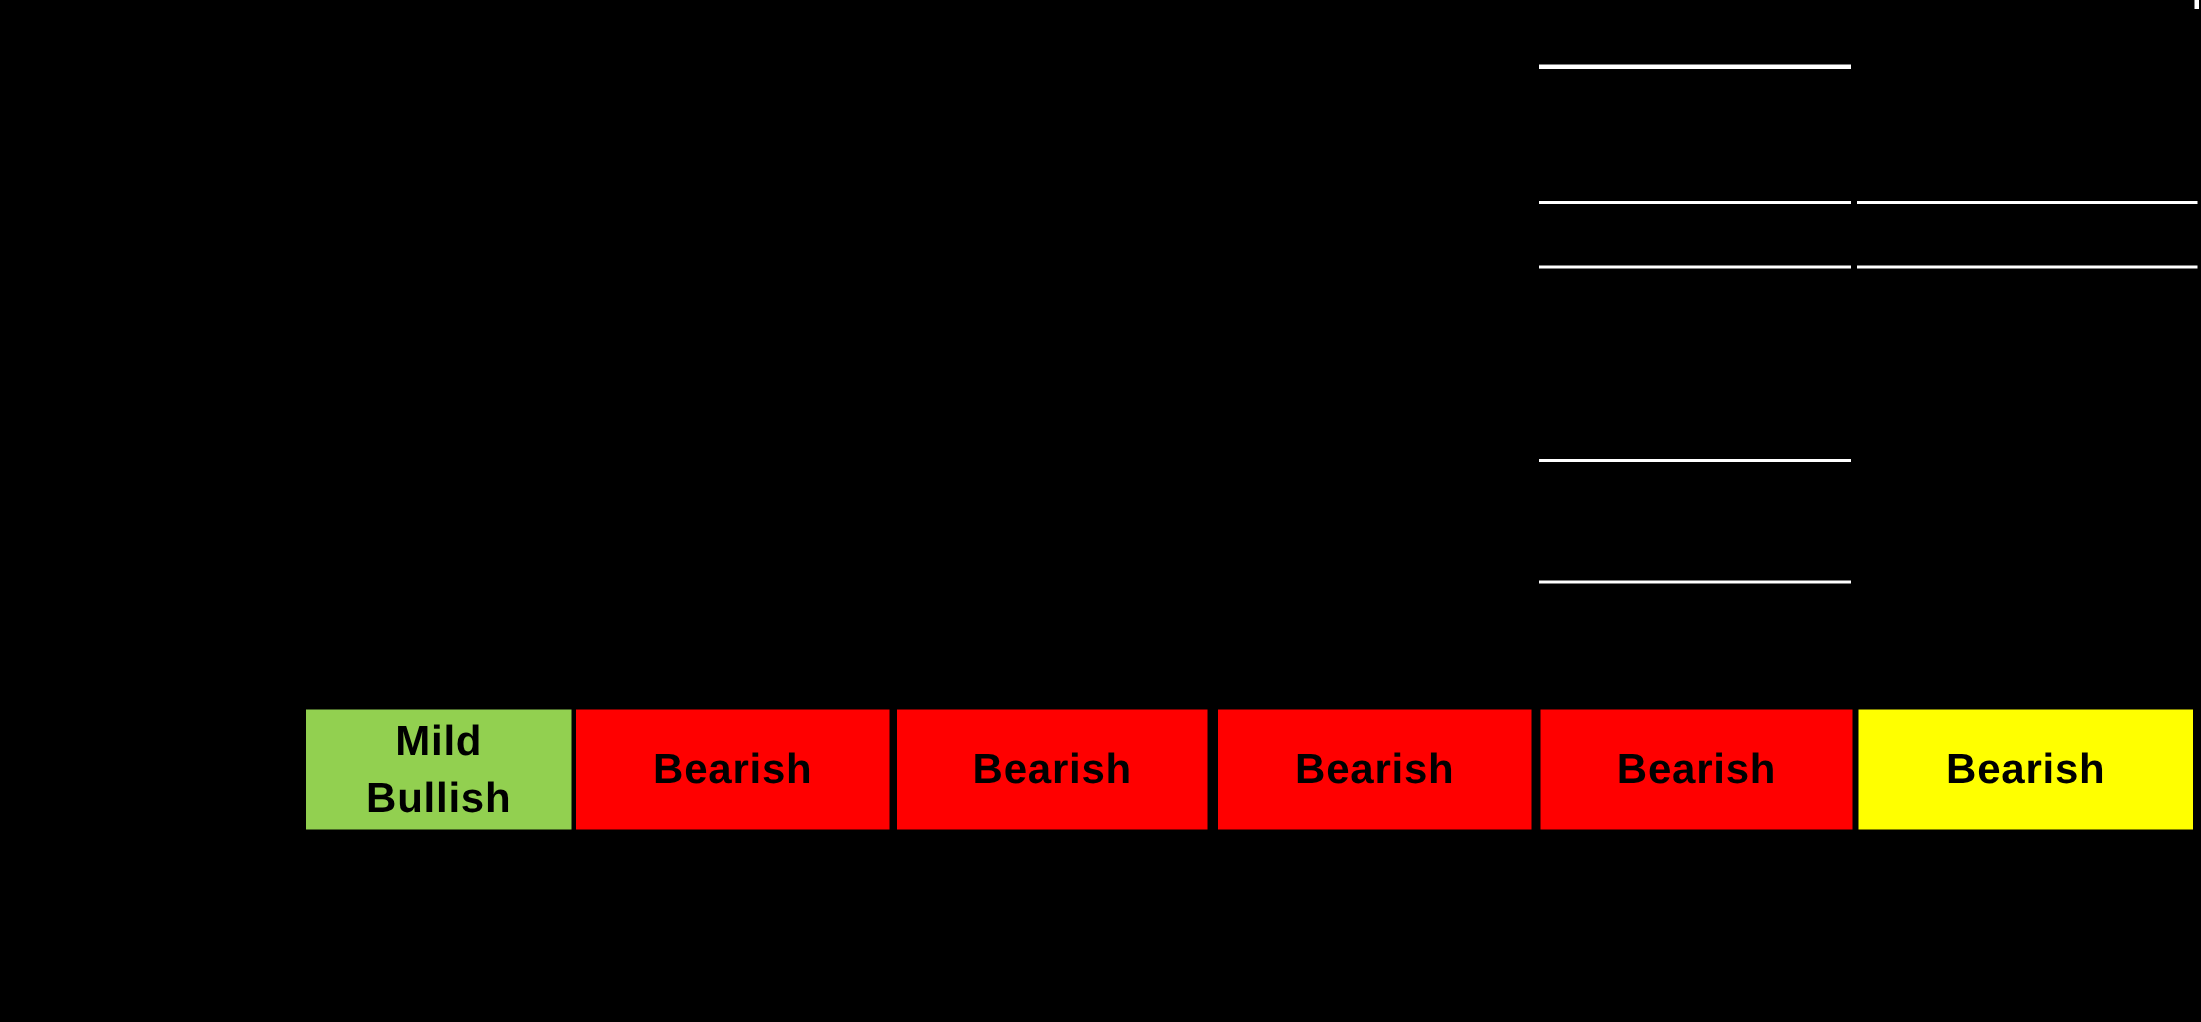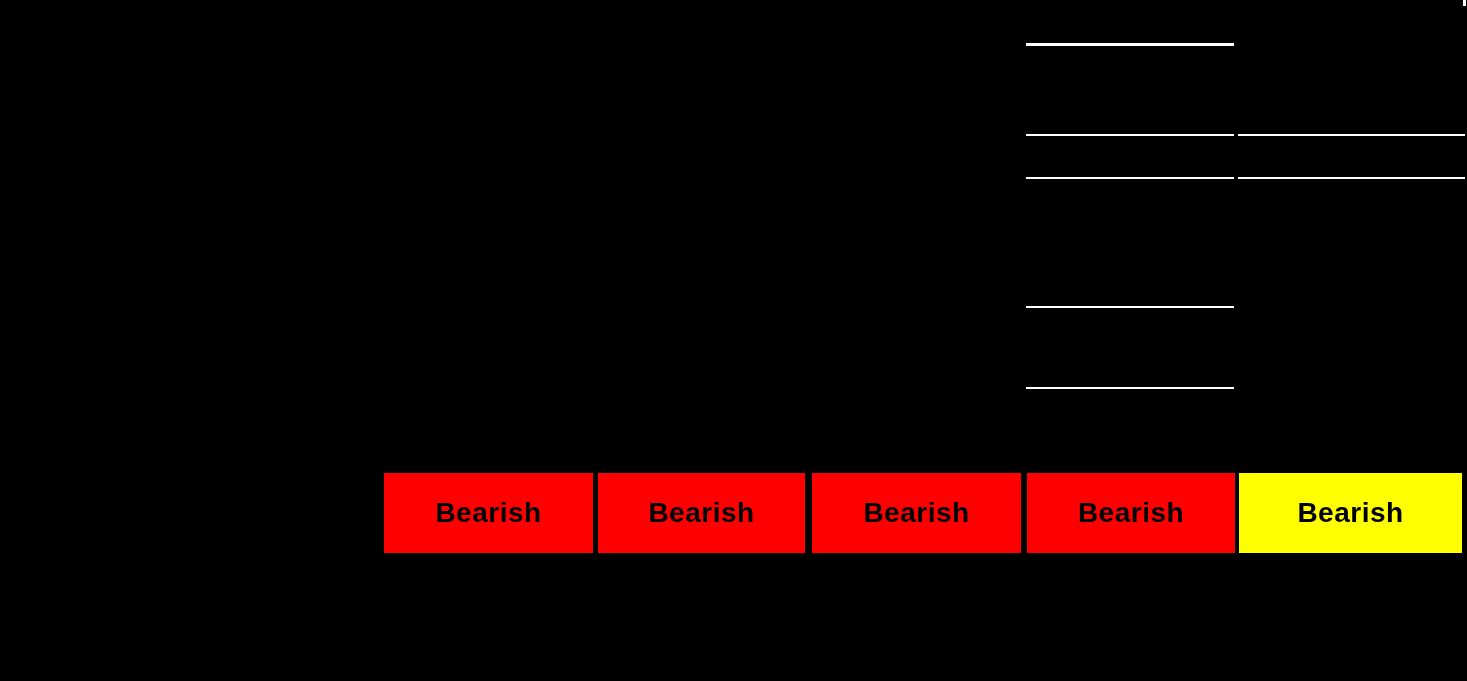--- a/index.html
+++ b/index.html
@@ -57,20 +57,21 @@
   <div class="hline l2" style="background: rgb(255, 255, 255);"></div>
   <div class="hline l4" style="background: rgb(255, 255, 255);"></div>
   <div class="hline l6" style="background: rgb(255, 255, 255);"></div>
   <div class="hline l7" style="background: rgb(255, 255, 255);"></div>
 
   <div class="hline l3" style="background: rgb(255, 255, 255);"></div>
   <div class="hline l5" style="background: rgb(255, 255, 255);"></div>
 
   <div class="corner-tick" style="background: rgb(255, 255, 255);"></div>
 
+  <div class="cell c0" style="background: rgb(146, 208, 80); color: rgb(0, 0, 0);">Mild Bullish</div>
 
   <div class="cell c1" style="background: rgb(255, 0, 0); color: rgb(0, 0, 0);">Bearish</div>
 
   <div class="cell c2" style="background: rgb(255, 0, 0); color: rgb(0, 0, 0);">Bearish</div>
 
   <div class="cell c3" style="background: rgb(255, 0, 0); color: rgb(0, 0, 0);">Bearish</div>
 
   <div class="cell c4" style="background: rgb(255, 0, 0); color: rgb(0, 0, 0);">Bearish</div>
 
   <div class="cell c5" style="background: rgb(255, 255, 0); color: rgb(0, 0, 0);">Bearish</div>

